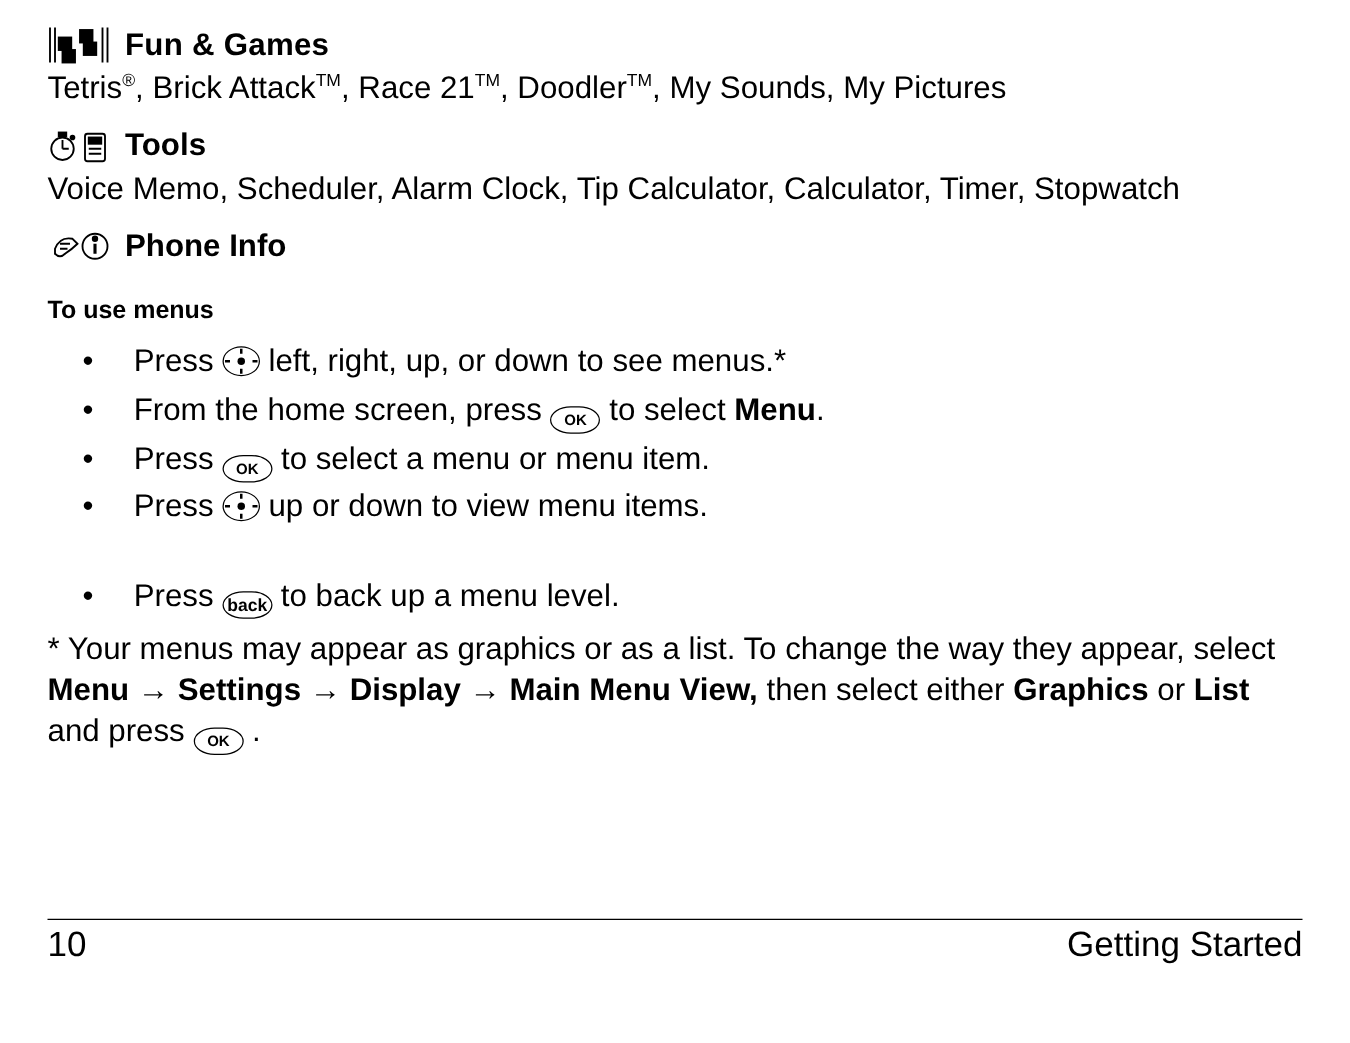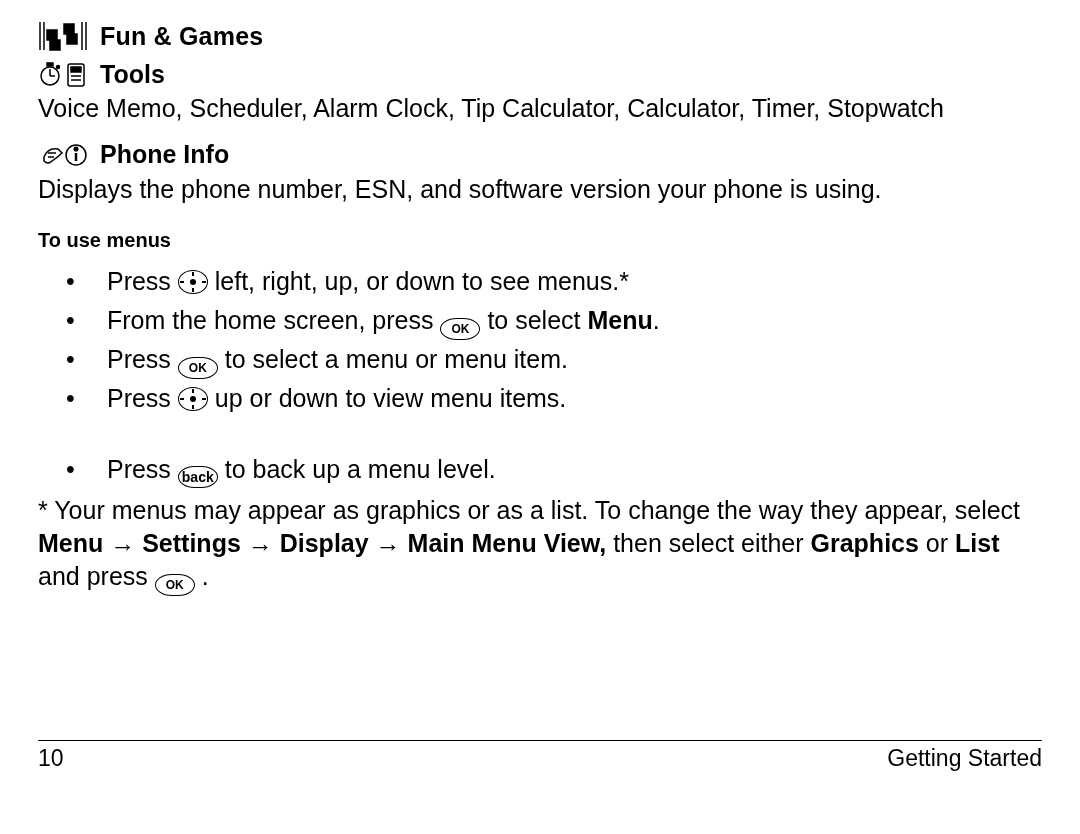--- a/index.html
+++ b/index.html
@@ -69,21 +69,21 @@
   .arrow { font-family: Arial, sans-serif; }
   .footer {
     position: absolute;
     left: 38px;
     right: 38px;
     bottom: 16px;
     border-top: 1px solid #000;
     padding-top: 4px;
     display: flex;
     justify-content: space-between;
-    font-size: 23px;
+    font-size: 28px;
   }
   
   .key {
     display: inline-flex;
     align-items: center;
     justify-content: center;
     vertical-align: -4px;
     border: 1.5px solid #000;
     border-radius: 50% / 60%;
     height: 20px;
@@ -139,20 +139,21 @@
           <rect x="12" y="20" width="10" height="10" fill="#000"></rect>
           <rect x="26" y="4" width="10" height="10" fill="#000"></rect>
           <rect x="29" y="14" width="10" height="10" fill="#000"></rect>
           <line x1="44" y1="2" x2="44" y2="30"></line>
           <line x1="48" y1="2" x2="48" y2="30"></line>
         </g>
       </svg>
     </span>
     <span class="section-title fun">Fun &amp; Games</span>
   </div>
+  <p class="body-text" id="fun-games-body">Tetris<sup>®</sup>, Brick Attack<sup>TM</sup>, Race 21<sup>TM</sup>, Doodler<sup>TM</sup>, My Sounds, My Pictures</p>
 
   <div class="section-line">
     <span class="icon-slot">
       <svg class="svg" width="52" height="32" viewBox="0 0 52 32">
         <g stroke="#000" stroke-width="1.5" fill="none">
           <circle cx="12" cy="18" r="9"></circle>
           <line x1="12" y1="18" x2="12" y2="11"></line>
           <line x1="12" y1="18" x2="17" y2="18"></line>
           <rect x="9" y="5" width="6" height="3" fill="#000"></rect>
           <circle cx="20" cy="9" r="1.5" fill="#000"></circle>
@@ -175,21 +176,20 @@
           <line x1="10" y1="14" x2="18" y2="14"></line>
           <line x1="10" y1="18" x2="16" y2="18"></line>
           <circle cx="38" cy="16" r="10"></circle>
           <circle cx="38" cy="10" r="1.8" fill="#000"></circle>
           <line x1="38" y1="14" x2="38" y2="22" stroke-width="2.5"></line>
         </g>
       </svg>
     </span>
     <span class="section-title">Phone Info</span>
   </div>
-  <p class="body-text">Displays the phone number, ESN, and software version your phone is using.</p>
 
   <h2 class="heading2">To use menus</h2>
 
   <ul class="bullets">
     <li>
       <span>Press </span>
       <span class="key nav">
         <span class="tick t"></span>
           <span class="tick b"></span>
           <span class="tick l"></span>

